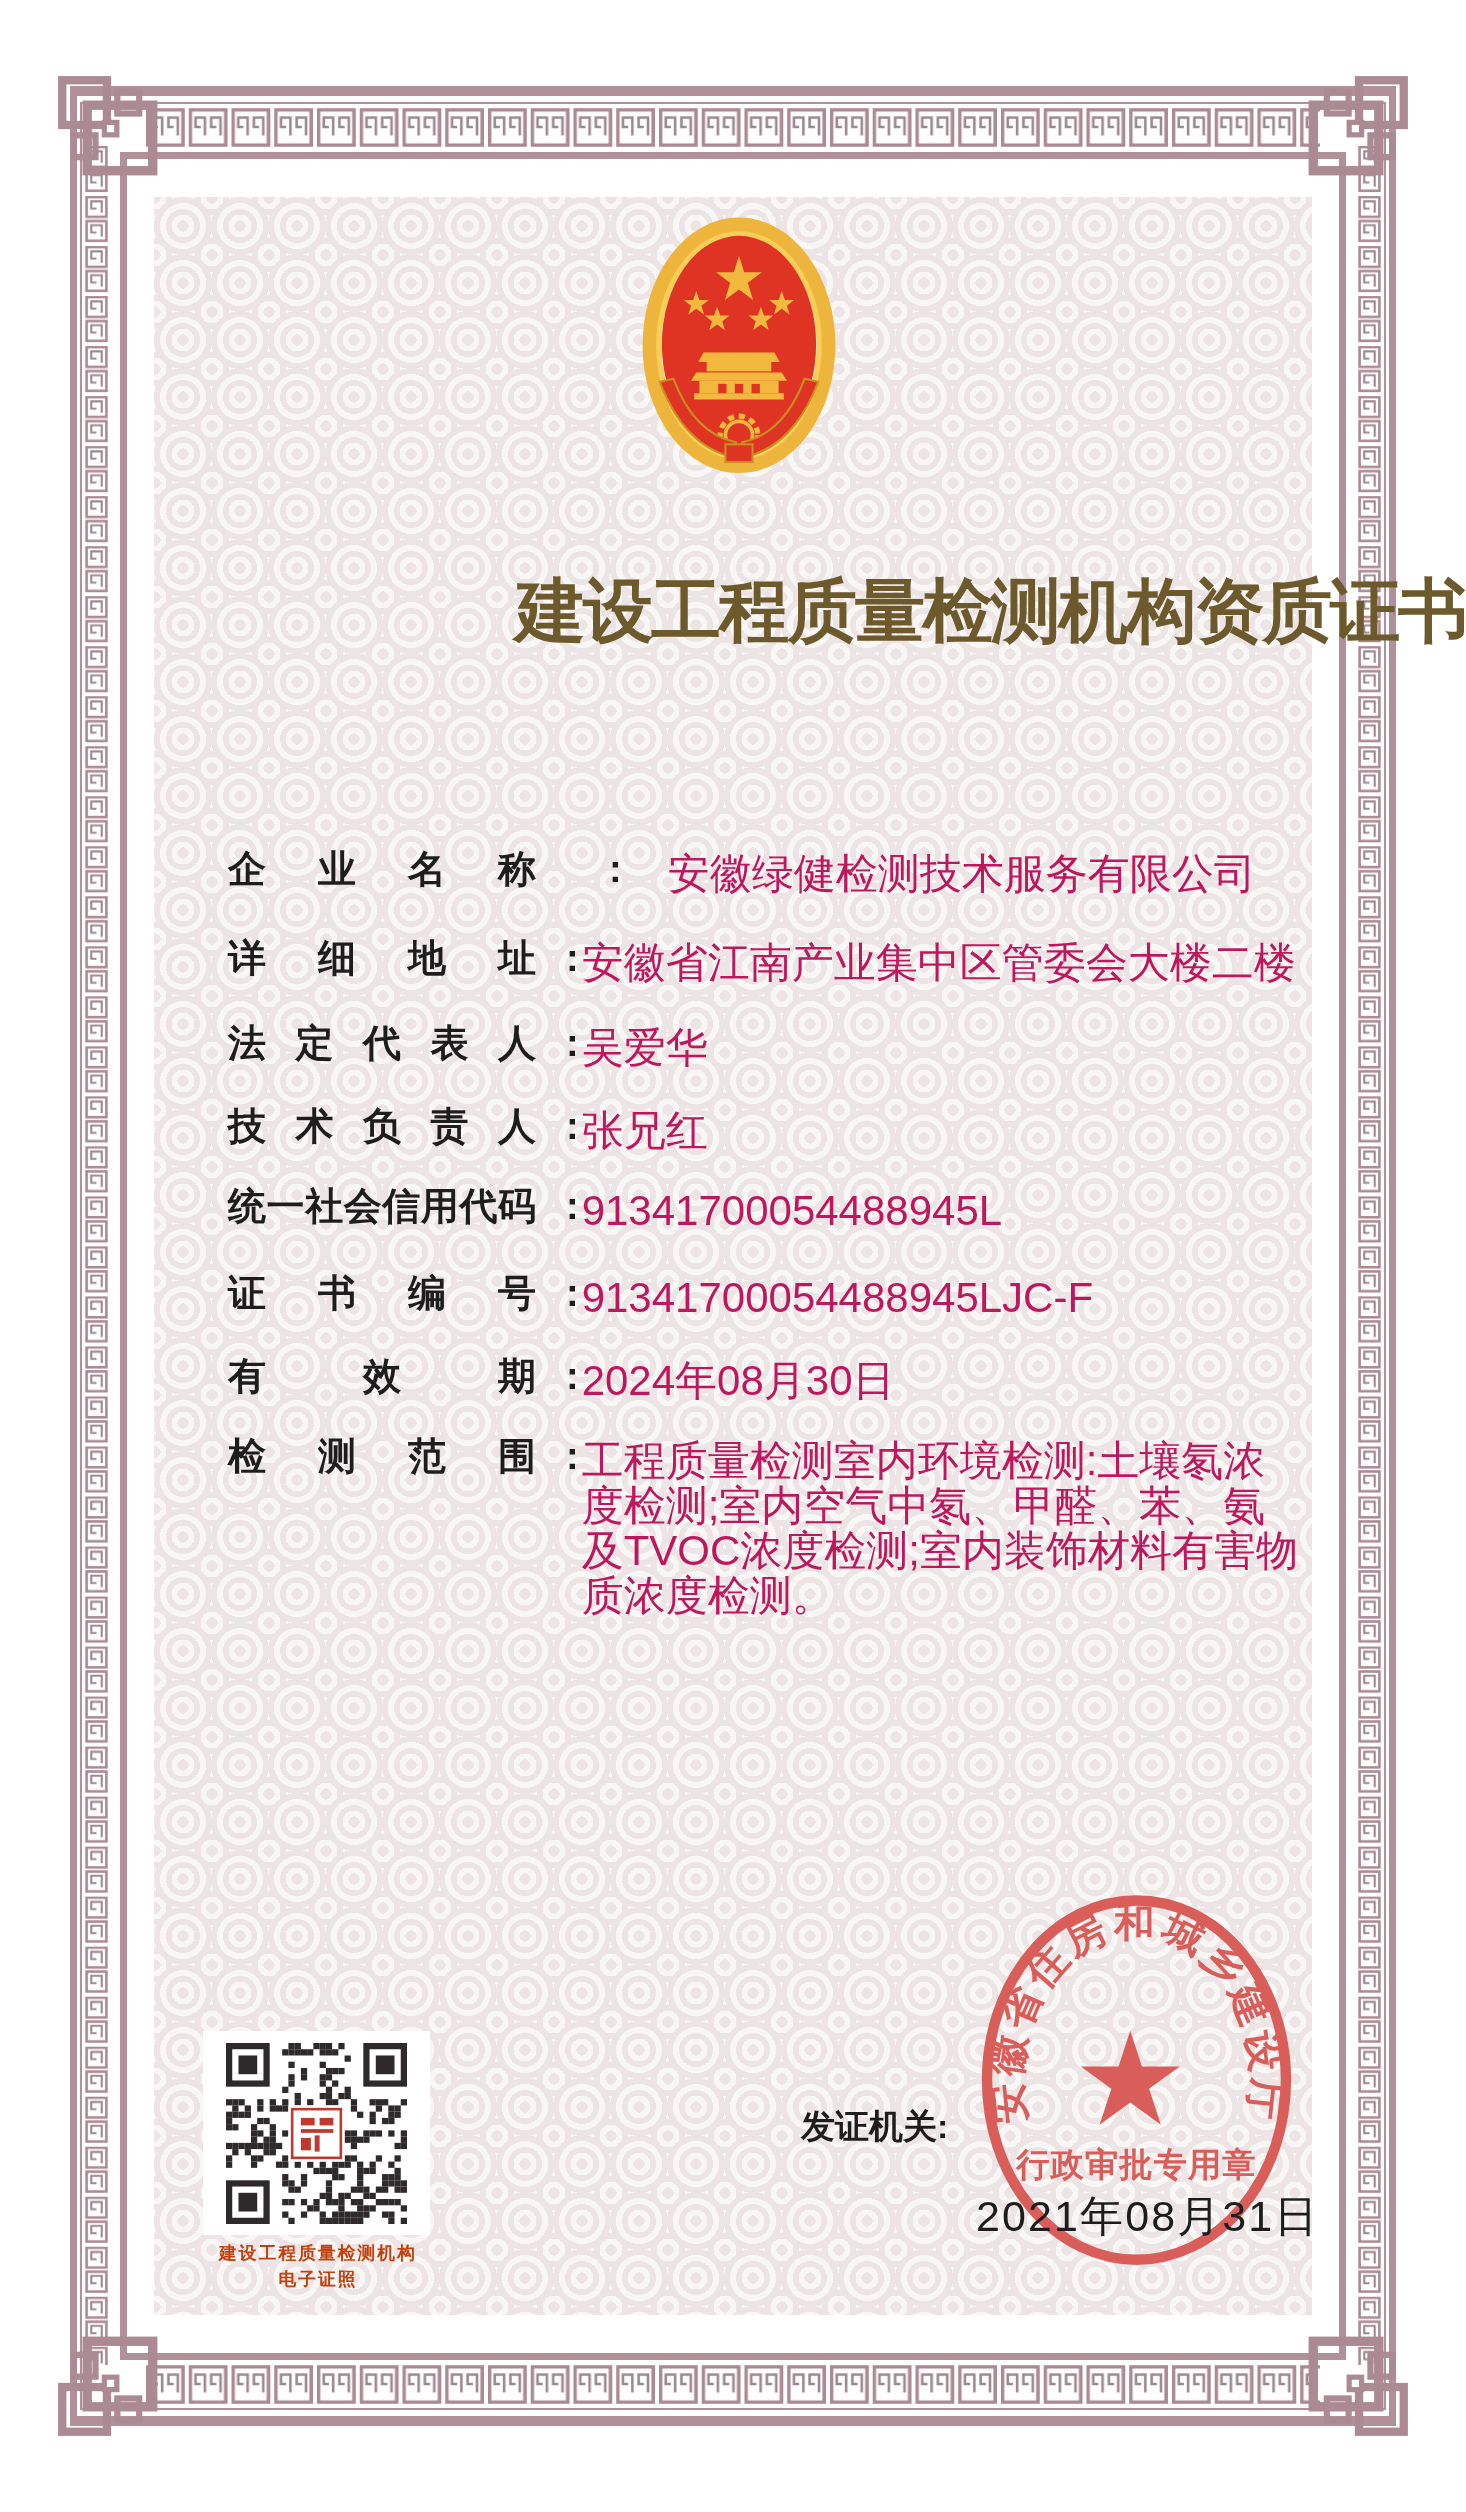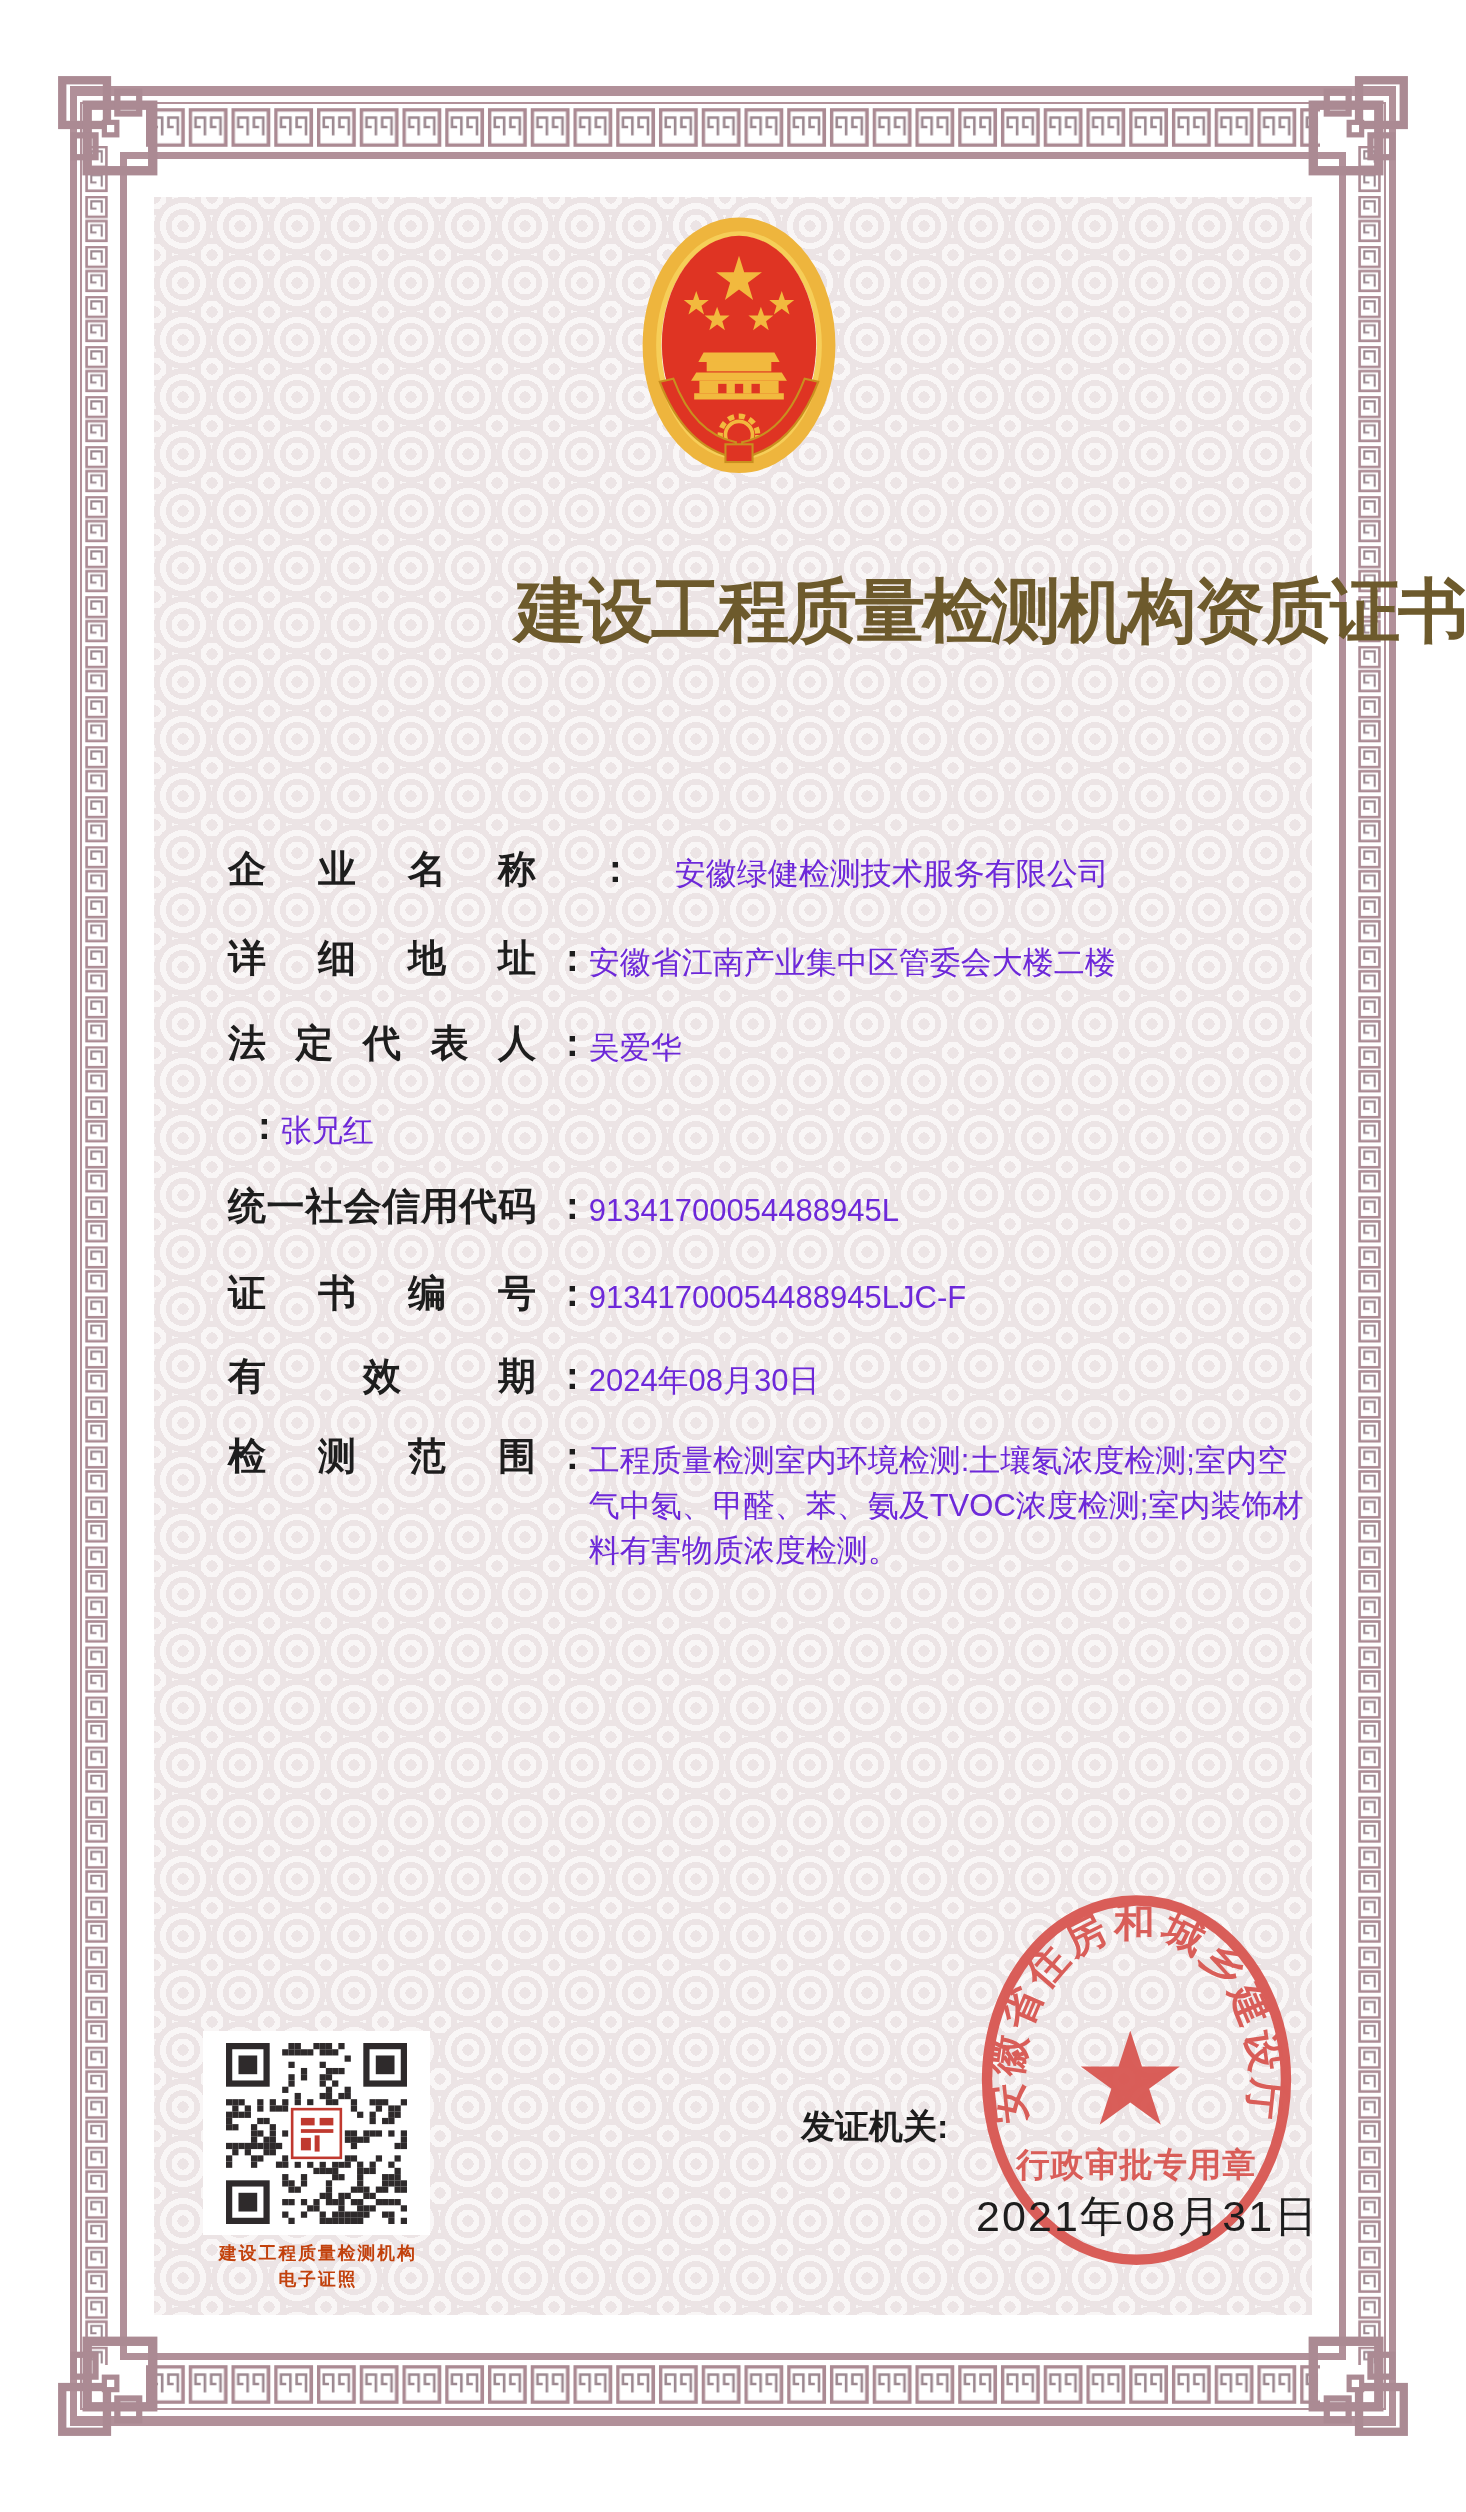--- a/index.html
+++ b/index.html
@@ -35,22 +35,22 @@
   
   .emblem{position:absolute;left:642px;top:215px;width:194px;height:271px;}
   .title{position:absolute;left:0;top:565px;width:100%;text-align:right;
     font-size:70px;font-weight:700;color:#6d5a2c;letter-spacing:-2.1px;white-space:nowrap;}
 
   
   .row{position:absolute;left:228px;display:flex;align-items:flex-start;color:#1d1d1d;}
   .flabel{display:inline-block;width:308px;font-size:38px;font-weight:700;line-height:48px;
     text-align:justify;text-align-last:justify;white-space:nowrap;overflow:visible;}
   .fcolon{font-size:38px;font-weight:700;line-height:48px;margin-left:30px;}
-  .fvalue{font-size:31px;font-weight:400;line-height:45px;margin-left:10px;padding-top:6.3px;
-    max-width:724px;color:#6d28d9;}
+  .fvalue{font-size:42px;font-weight:400;line-height:45px;margin-left:3px;padding-top:6.3px;
+    max-width:724px;color:#be185d;}
   .r1{top:845px;gap:43px;} .r2{top:934px;} .r3{top:1019px;} .r4{top:1102px;}
   .r5{top:1182px;} .r6{top:1269px;} .r7{top:1352px;} .r8{top:1432px;}
 
   
   .issuer{position:absolute;left:801px;top:2104px;font-size:34px;font-weight:700;color:#1d1d1d;}
   .seal{position:absolute;left:979px;top:1889px;width:315px;height:377px;opacity:.94;}
   .issue-date{position:absolute;left:976px;top:2188px;font-size:43px;color:#1d1d1d;
     letter-spacing:2.1px;white-space:nowrap;}
 
   
@@ -180,20 +180,21 @@
     <span class="flabel">详细地址</span>
       <span class="fcolon">:</span>
     <span class="fvalue">安徽省江南产业集中区管委会大楼二楼</span>
   </div>
   <div class="row r3">
     <span class="flabel">法定代表人</span>
       <span class="fcolon">:</span>
     <span class="fvalue">吴爱华</span>
   </div>
   <div class="row r4">
+    <span class="flabel">技术负责人</span>
       <span class="fcolon">:</span>
     <span class="fvalue">张兄红</span>
   </div>
   <div class="row r5">
     <span class="flabel">统一社会信用代码</span>
       <span class="fcolon">:</span>
     <span class="fvalue">91341700054488945L</span>
   </div>
   <div class="row r6">
     <span class="flabel">证书编号</span>

